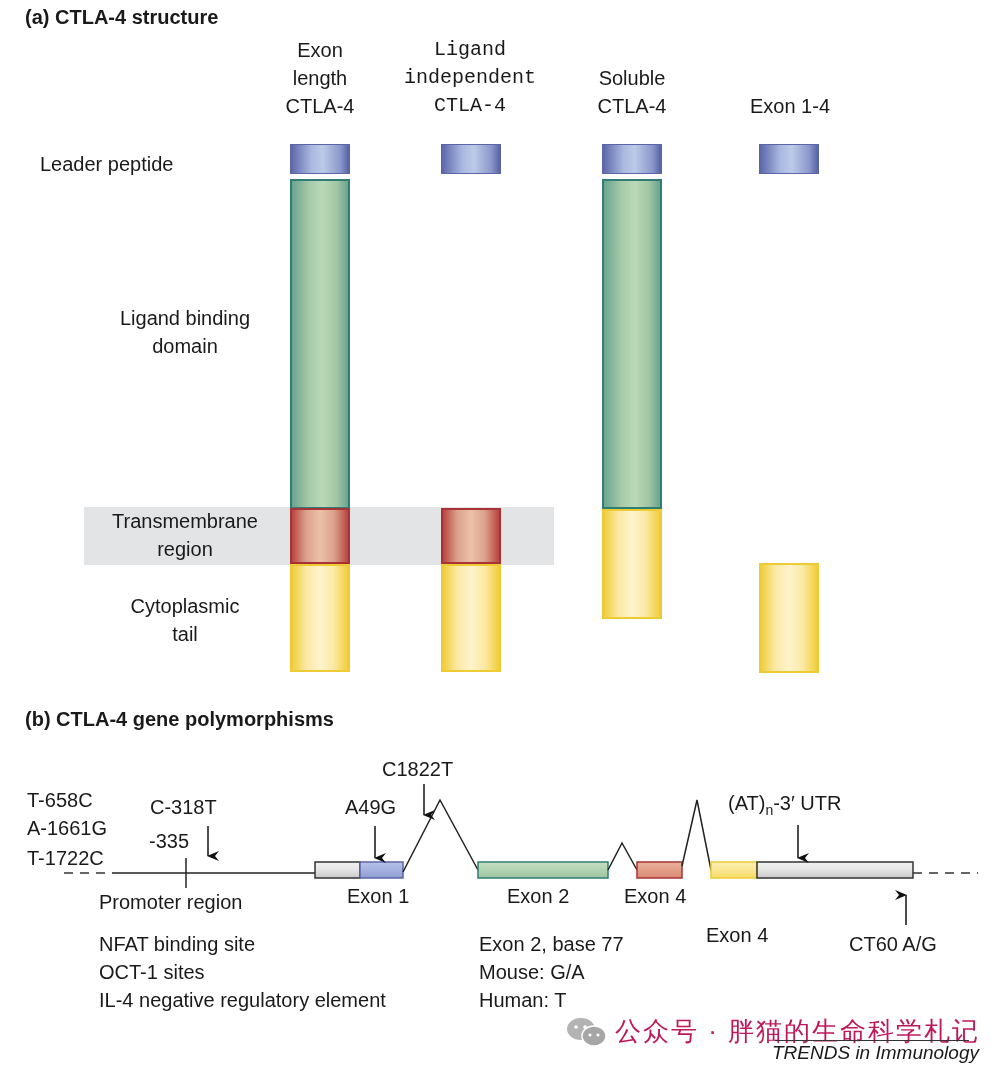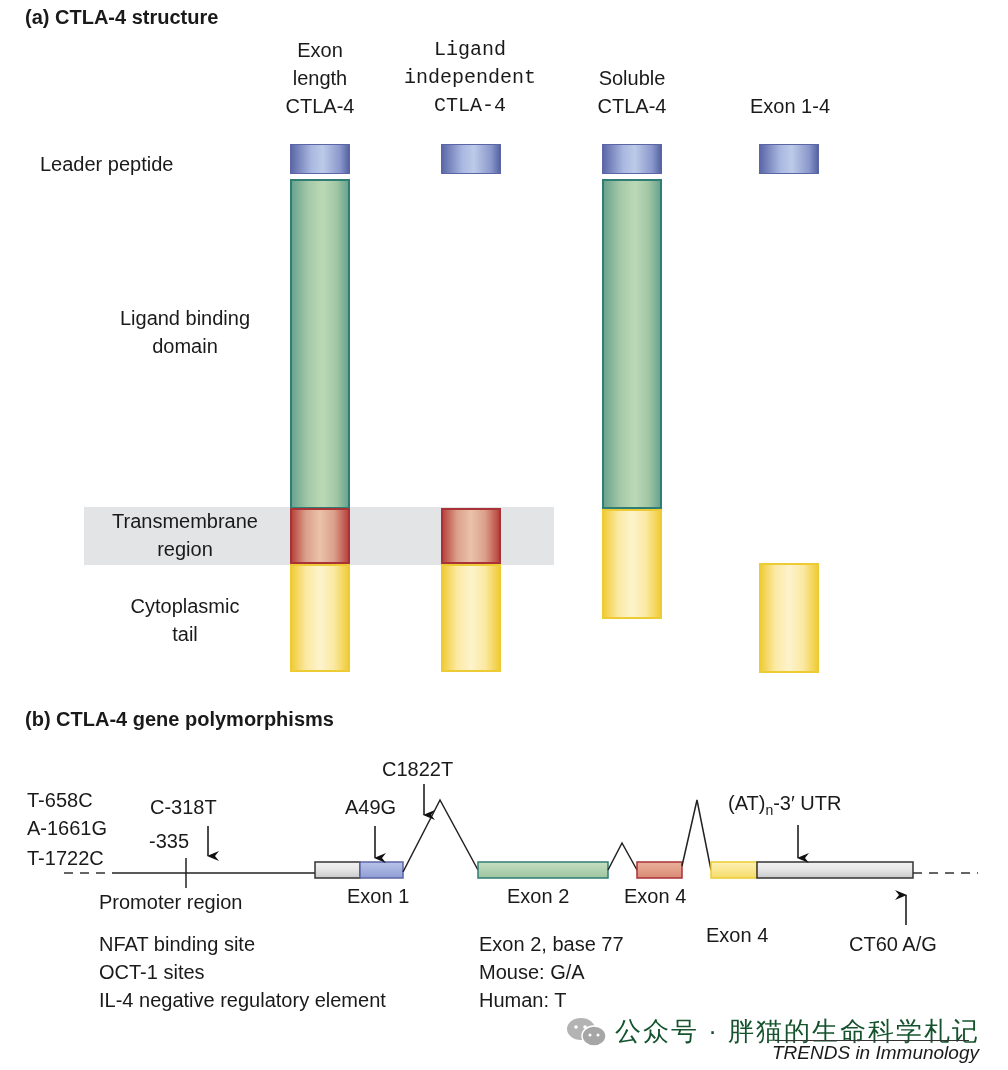--- a/index.html
+++ b/index.html
@@ -9,21 +9,21 @@
   .title { font-weight: bold; font-size: 20px; }
   .lbl { font-size: 20px; line-height: 28px; }
   .center { text-align: center; }
   .right { text-align: left; }
   .membrane { background: #e3e4e6; }
   .dom { box-sizing: border-box; }
   .leader { background: linear-gradient(to right, #5b67a8 0%, #a9b8e0 35%, #bccbe8 55%, #8a97cb 85%, #5563a3 100%); border: 1px solid #5c66a6; }
   .ligand { background: linear-gradient(to right, #6aa48f 0%, #a6c9a8 30%, #bcd9b6 55%, #a1c6a4 80%, #6aa48f 100%); border: 2px solid #2f7d73; }
   .tm { background: linear-gradient(to right, #b8453f 0%, #dba08b 25%, #ebc2a9 50%, #dba08b 75%, #b8453f 100%); border: 2px solid #a93237; }
   .cyto { background: linear-gradient(to right, #f0cd3a 0%, #fbe9a3 25%, #fdf3cc 50%, #fbe9a3 75%, #f0cd3a 100%); border: 2px solid #eccb34; }
-  .wm { color: #14532d; font-size: 26px; letter-spacing: 2px; }
+  .wm { color: #be185d; font-size: 26px; letter-spacing: 2px; }
   .trends { font-style: italic; font-size: 19px; }
 </style>
 </head>
 <body>
 
 <div class="abs title" style="left:25px; top:6px;">(a) CTLA-4 structure</div>
 
 <div class="abs lbl center" style="left:260px; top:36px; width:120px;">
   <div>Exon</div>
   <div>length</div>

